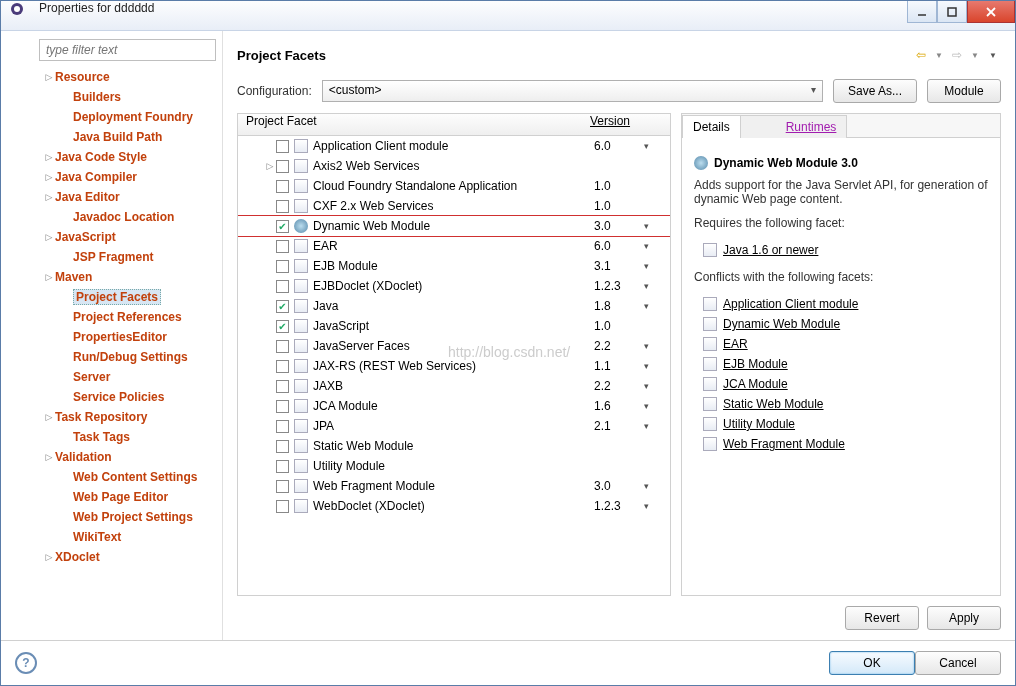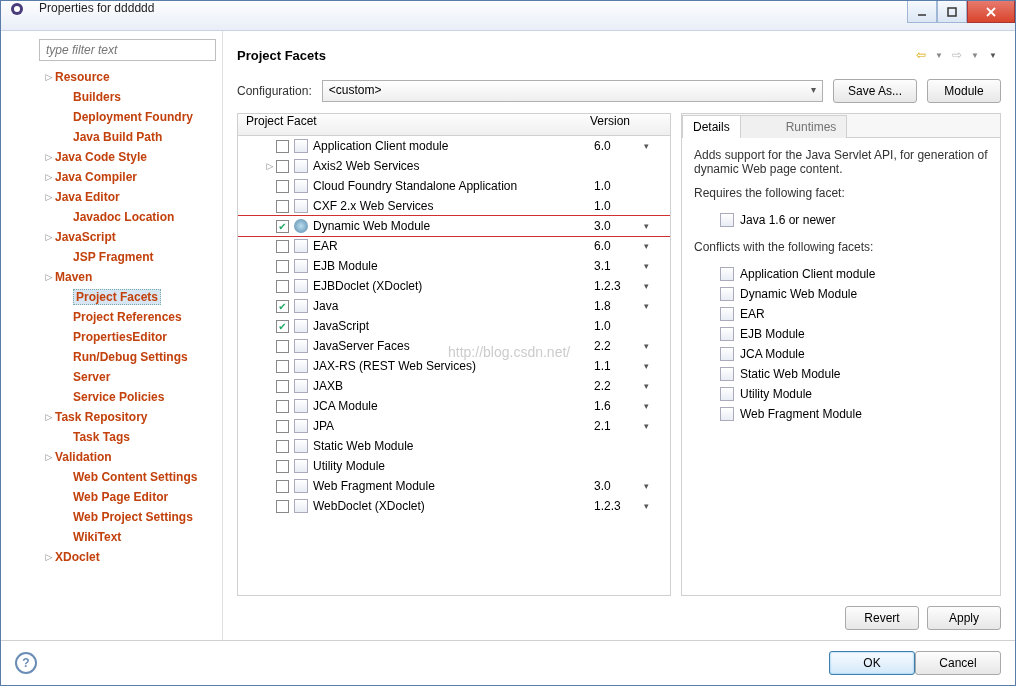--- a/index.html
+++ b/index.html
@@ -29,38 +29,38 @@
 .config-row { display:flex; align-items:center; gap:10px; margin:10px 0; }
 .config-row label{ color:#333; }
 .combo { flex:1; height:22px; border:1px solid #b0b0b0; background:linear-gradient(#fff,#eee); padding:2px 20px 2px 6px; position:relative; }
 .combo::after{content:"▾"; position:absolute; right:6px; top:3px; color:#555; font-size:10px;}
 .btn { height:24px; min-width:74px; padding:0 14px; border:1px solid #a9a9a9; background:linear-gradient(#fdfdfd,#e7e7e7); border-radius:3px; cursor:pointer; }
 .btn.primary{border:1px solid #3c7fb1; box-shadow:0 0 2px #6fb7e8 inset; background:linear-gradient(#f7fbff,#d4e9f9);}
 .content-row { flex:1; display:flex; gap:10px; min-height:0; }
 .facet-table { flex:1; border:1px solid #d0d0d0; background:#fff; overflow:auto; }
 .ft-head { display:flex; background:linear-gradient(#fdfdfd,#efefef); border-bottom:1px solid #d0d0d0; height:22px; align-items:flex-start; position:sticky; top:0; }
 .ft-head .c1{flex:1; padding-left:8px;}
-.ft-head .c2{width:80px;}
+.ft-head .c2{width:80px;text-decoration:underline;}
 .ft-row { display:flex; align-items:center; height:20px; padding-left:8px; position:relative;}
 .ft-row .tw{width:12px; font-size:9px; color:#888; text-align:center;}
 .ft-row .cb{width:13px;height:13px;border:1px solid #888;margin-right:4px;background:#fff;display:flex;align-items:center;justify-content:center;font-size:10px;color:#2a6;}
 .ft-row .ico{width:16px;height:16px;margin-right:4px;display:flex;align-items:center;justify-content:center;}
 .ft-row .name{flex:1;}
 .ft-row .ver{width:50px;}
 .ft-row .dd{width:26px;color:#555;font-size:9px;}
 .ft-row.highlight{outline:1px solid #d03030;}
 .ft-row.l1{padding-left:26px;}
-.details { width:320px; border:1px solid #d0d0d0; background:#fff; display:flex; flex-direction:column; }
+.details { width:320px; border:1px solid #d0d0d0; background:#fff; display:flex; flex-direction:column;gap:8px; }
 .tabs { display:flex; border-bottom:1px solid #d0d0d0; background:#f7f7f7; }
 .tab { padding:4px 10px; border:1px solid #d0d0d0; border-bottom:none; margin-right:-1px; background:#fff; position:relative; top:1px;}
-.tab.inactive{background:#f0f0f0; color:#737373; padding-left:45px;}
+.tab.inactive{background:#f0f0f0; color:#a21caf; text-decoration:underline;padding-left:45px;}
 .det-body{ padding:10px 12px; overflow:auto; flex:1;}
 .det-title{font-weight:bold; display:flex; align-items:center; gap:6px; margin-bottom:8px;}
 .det-body p{margin:0 0 10px 0; color:#333;}
-.det-list{list-style:none; padding:0; margin:4px 0 10px 26px;}
+.det-list{list-style:none; padding:0; margin:4px 0 10px 9px;text-decoration:underline;}
 .det-list li{display:flex; align-items:center; gap:6px; height:20px;}
 .bottom-row{display:flex; justify-content:flex-end; gap:8px; padding:10px 0 0 0;}
 .footer{border-top:1px solid #d0d0d0; padding:10px 14px; display:flex; align-items:center;}
 .help{width:22px;height:22px;border:2px solid #6a8db5;border-radius:50%;color:#6a8db5;display:flex;align-items:center;justify-content:center;font-weight:bold;}
 .footer .spacer{flex:1;}
 .doc-ico{width:14px;height:14px;border:1px solid #aab;background:linear-gradient(#fff,#e8ecf4);}
 .globe-ico{width:14px;height:14px;border-radius:50%;background:radial-gradient(#bde,#58a);}
 .watermark{position:absolute; color:#ccc; font-size:14px; pointer-events:none;}
 </style>
 </head>
@@ -419,20 +419,24 @@
               </div>
             </div>
         </div>
 
         <div class="details">
           <div class="tabs">
             <div class="tab">Details</div>
             <div class="tab inactive">Runtimes</div>
           </div>
           <div class="det-body">
+            <div class="det-title">
+                <span class="globe-ico"></span>
+                <span>Dynamic Web Module 3.0</span>
+              </div>
             <p>Adds support for the Java Servlet API, for generation of dynamic Web page content.</p>
             <p>Requires the following facet:</p>
             <ul class="det-list" id="req-list">
                 <li>
                   <span class="doc-ico"></span>
                   <span>Java 1.6 or newer</span>
                 </li>
               </ul>
             <p>Conflicts with the following facets:</p>
             <ul class="det-list" id="conf-list">

